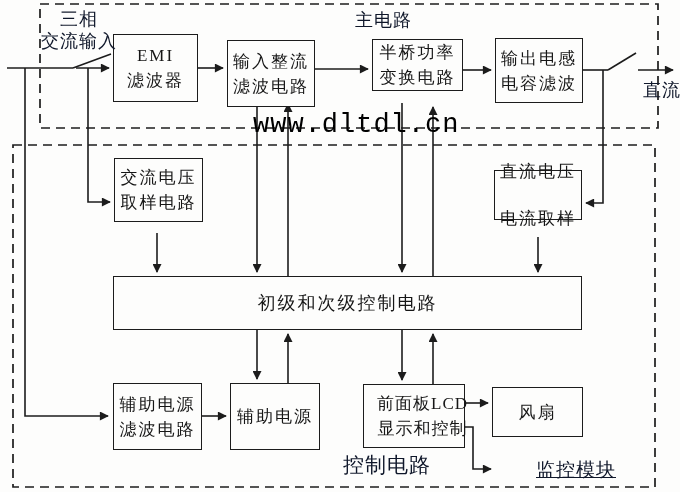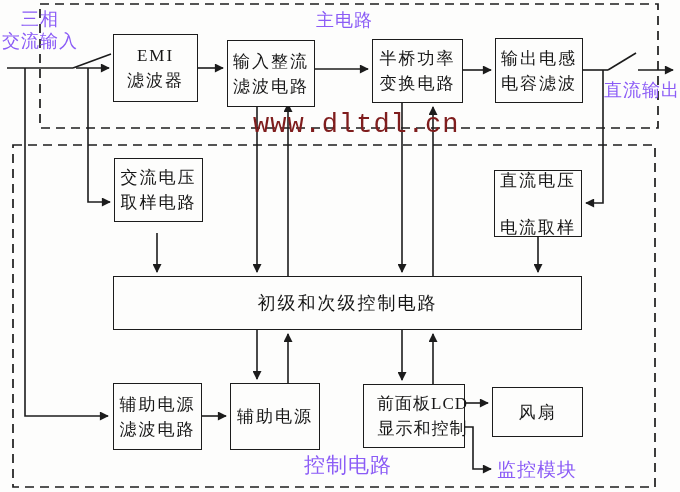--- a/index.html
+++ b/index.html
@@ -26,31 +26,32 @@
     letter-spacing:2px;
     line-height:25px;
     color:#161616;
   }
   .blk span{display:block;white-space:nowrap;}
   .lbl{
     position:absolute;
     font-size:18px;
     letter-spacing:1px;
     line-height:22px;
-    color:#8b5cf6;
+    color:#0f172a;
     white-space:nowrap;
+    margin-left:39px;
   }
   .lbl.center{text-align:center;}
   .watermark{
     position:absolute;
     left:253px;top:110px;
     font-family:"Liberation Mono","DejaVu Sans Mono",monospace;
     font-size:27px;
     letter-spacing:1px;
-    color:#7f1d1d;
+    color:#000000;
     white-space:nowrap;
   }
 </style>
 </head>
 <body>
 
 <div class="canvas">
 
   <svg class="wiring" viewBox="0 0 680 492">
     <defs>
@@ -107,36 +108,36 @@
   <div class="blk" style="left:113px;top:34px;width:85px;height:68px;">
     <span>EMI</span>
     <span>滤波器</span>
   </div>
 
   <div class="blk" style="left:227px;top:40px;width:88px;height:67px;">
     <span>输入整流</span>
     <span>滤波电路</span>
   </div>
 
-  <div class="blk" style="left:372px;top:39px;width:91px;height:64px;">
+  <div class="blk" style="left:372px;top:39px;width:91px;height:52px;">
     <span>半桥功率</span>
     <span>变换电路</span>
   </div>
 
   <div class="blk" style="left:495px;top:38px;width:88px;height:65px;">
     <span>输出电感</span>
     <span>电容滤波</span>
   </div>
 
   <div class="blk" style="left:114px;top:158px;width:89px;height:64px;">
     <span>交流电压</span>
     <span>取样电路</span>
   </div>
 
-  <div class="blk" style="left:494px;top:170px;width:88px;height:67px;gap:22px;">
+  <div class="blk" style="left:494px;top:170px;width:88px;height:50px;gap:22px;">
     <span>直流电压</span>
     <span>电流取样</span>
   </div>
 
   <div class="blk" style="left:113px;top:276px;width:469px;height:54px;font-size:18px;">
     <span>初级和次级控制电路</span>
   </div>
 
   <div class="blk" style="left:113px;top:383px;width:89px;height:67px;">
     <span>辅助电源</span>
@@ -160,17 +161,17 @@
     <span>三相</span><br>
     <span>交流输入</span>
   </div>
 
   <div class="lbl" style="left:316px;top:9px;">主电路</div>
 
   <div class="lbl" style="left:604px;top:79px;">直流输出</div>
 
   <div class="lbl" style="left:304px;top:454px;font-size:21px;">控制电路</div>
 
-  <div class="lbl" style="left:497px;top:459px;font-size:19px;">监控模块</div>
+  <div class="lbl" style="left:497px;top:459px;font-size:19px;text-decoration:underline;">监控模块</div>
 
   <div class="watermark">www.dltdl.cn</div>
 
 </div>
 
 </body></html>

